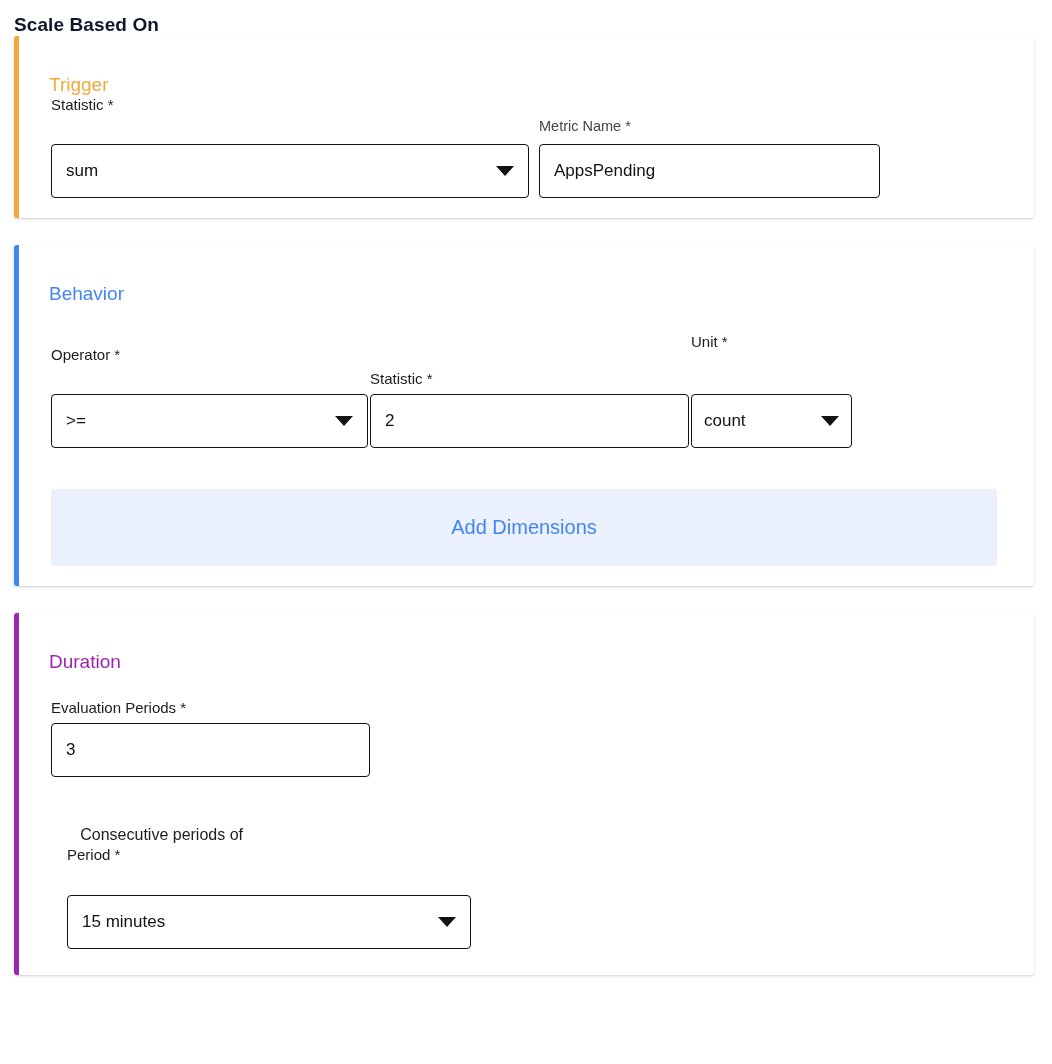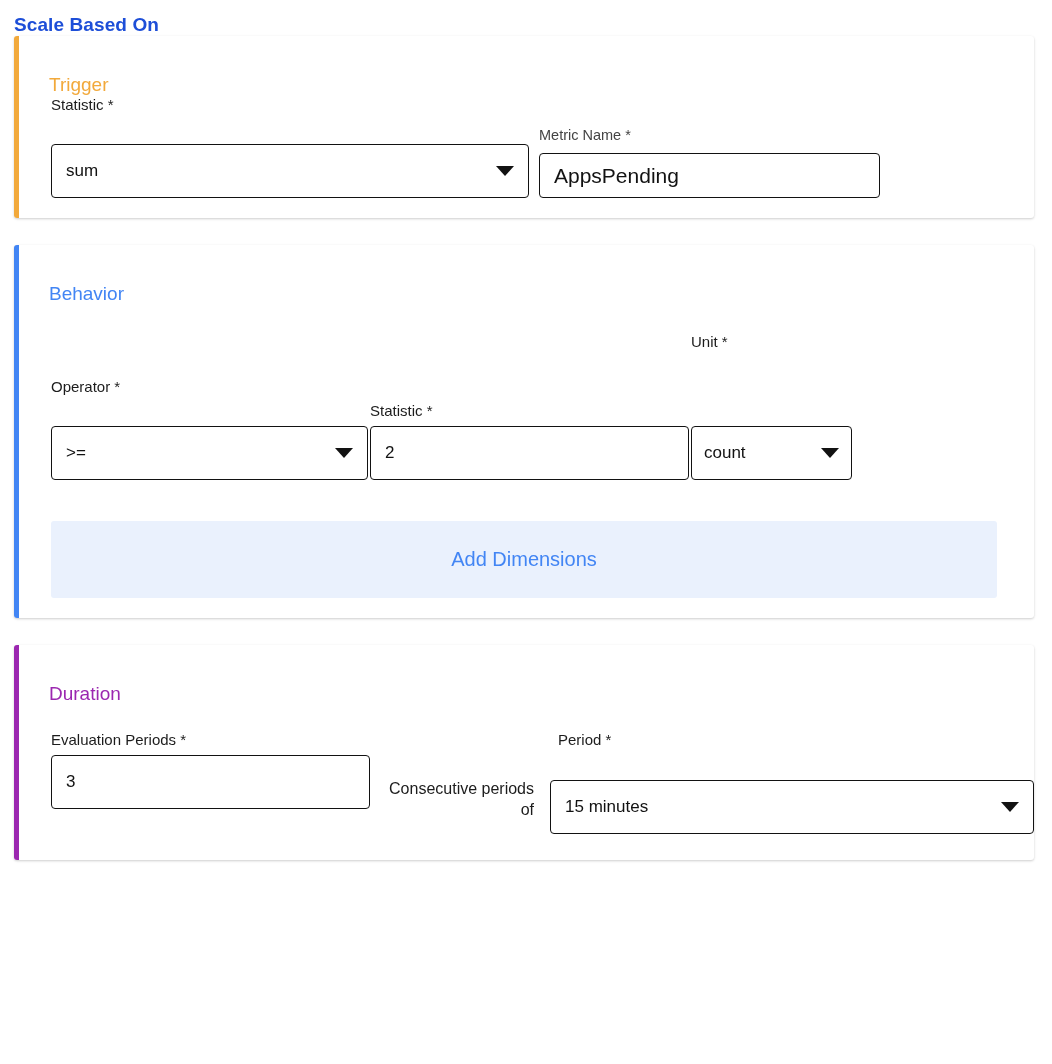--- a/index.html
+++ b/index.html
@@ -13,21 +13,21 @@
   body {
     width: 1052px;
     min-height: 1064px;
     position: relative;
     overflow: hidden;
   }
 
   .page-title {
     font-size: 19px;
     font-weight: bold;
-    color: #1d4ed8;
+    color: #0f172a;
     padding: 14px 12px 0 14px;
     letter-spacing: 0.1px;
   }
 
   .card {
     position: relative;
     margin: 0 18px 27px 14px;
     background: #ffffff;
     border-radius: 3px;
     box-shadow: 0 1px 3px rgba(0,0,0,0.13), 0 1px 2px rgba(0,0,0,0.08);
@@ -92,63 +92,63 @@
     height: 0;
     border-left: 9px solid transparent;
     border-right: 9px solid transparent;
     border-top: 10px solid #121212;
     margin-left: 12px;
     flex: 0 0 auto;
   }
 
   
   .statistic-select { width: 478px; }
-  .metric-input { width: 341px; height: 45px; font-size: 21px; }
+  .metric-input { width: 341px; height: 54px; font-size: 17px; }
 
   .trigger-row { align-items: flex-end; }
   .trigger-row .metric-field { margin-left: 10px; justify-content: center; }
   .trigger-row .metric-field .field-label { margin-bottom: 10px; }
 
   
   .operator-select { width: 317px; }
   .threshold-input { width: 319px; }
   .unit-select { width: 161px; padding: 0 12px; }
 
   .behavior-row { margin-top: 28px; align-items: flex-end; }
   .behavior-row .threshold-field { margin-left: 2px; }
-  .behavior-row .unit-field { margin-left: 2px; gap: 32px; }
+  .behavior-row .unit-field { margin-left: 2px; }
   .behavior-row .unit-field .field-label { margin-bottom: 20px; }
   .behavior-row .threshold-field .field-label { margin-bottom: 7px; }
 
   .add-dimensions {
     margin: 41px 37px 0 37px;
     background: #eaf1fd;
     color: #4285f4;
     text-align: center;
     font-size: 20px;
     padding: 27px 0;
     border-radius: 3px;
     cursor: pointer;
   }
 
   
-  .duration-row { margin-top: 26px; align-items: flex-start; }
+  .duration-row { margin-top: 26px; align-items: flex-start; flex-direction: column; }
   .eval-input { width: 319px; }
   .consecutive-text {
     width: 190px;
     text-align: right;
     font-size: 16px;
     color: #1c1c1c;
     line-height: 1.3;
     padding-top: 48px;
     margin-left: 2px;
   }
   .period-field { margin-left: 16px; }
-  .period-select { width: 484px; }
-  .period-field .field-label { margin-bottom: 8px; margin-left: 8px; }
+  .period-select { width: 404px; }
+  .period-field .field-label { margin-bottom: 8px; }
   .duration-row .eval-field .field-label { margin-bottom: 7px; }
   .duration-card { padding-bottom: 26px; }
 </style>
 </head>
 <body>
 
 <div class="page-title">Scale Based On</div>
 
 <div class="card" style="--accent:#f2a93b;">
   <div class="card-title">Trigger</div>

